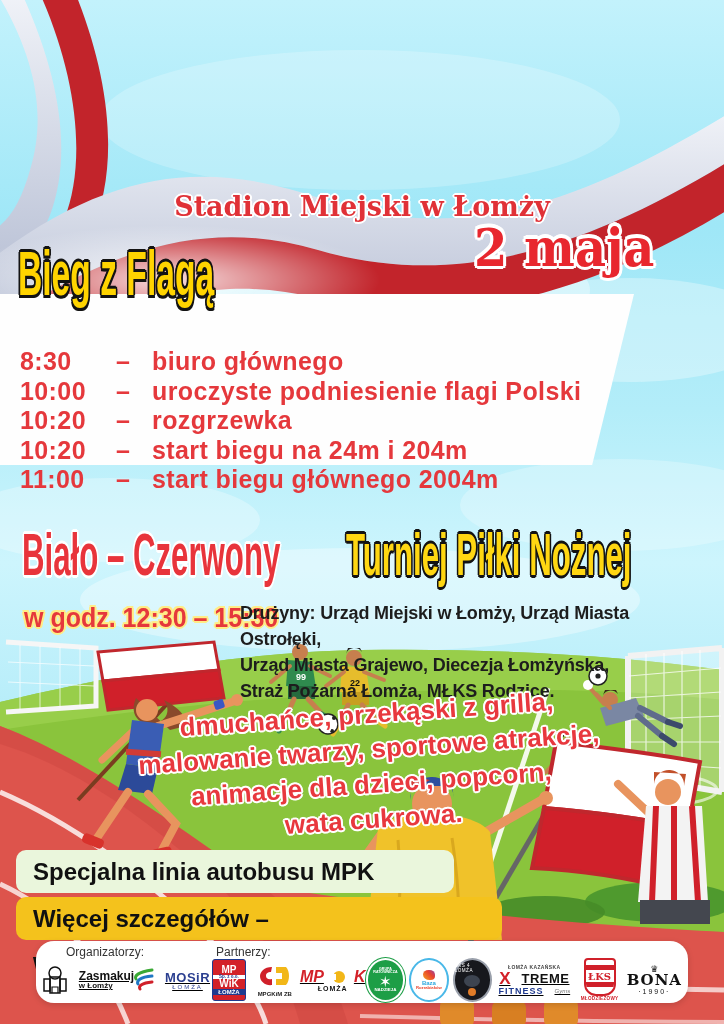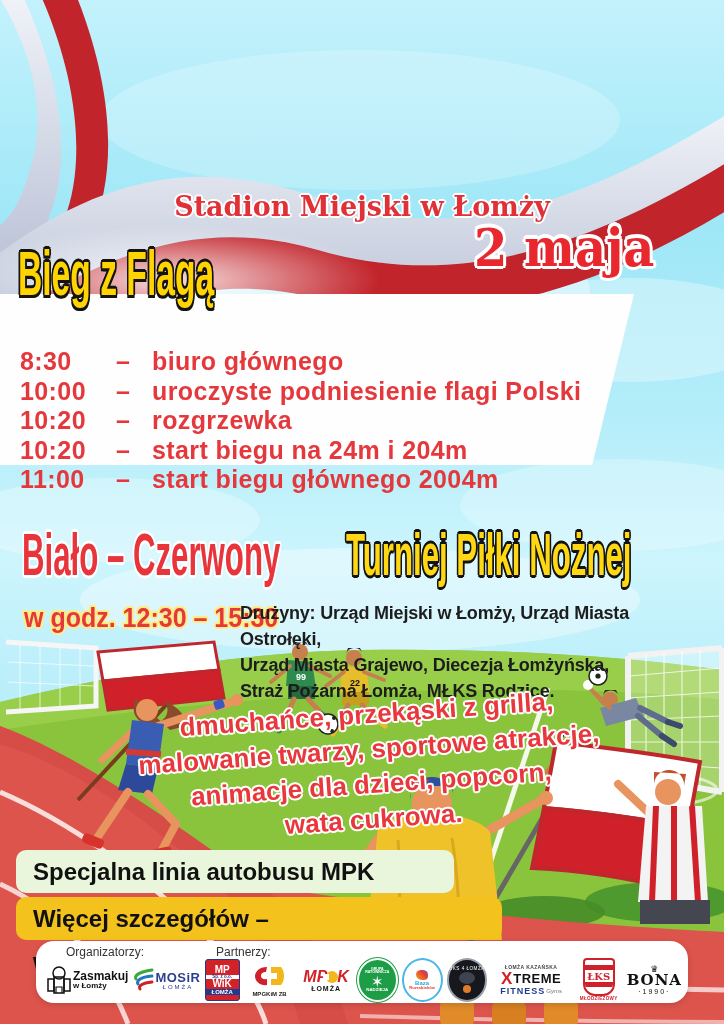--- a/index.html
+++ b/index.html
@@ -54,21 +54,21 @@
     color:#111;font-weight:700;font-size:24px;line-height:43px;padding-left:17px;box-sizing:border-box;}
   .banner-web{left:16px;top:897px;width:486px;height:43px;border-radius:10px;background:#f4c21c;z-index:3;
     color:#111;font-weight:700;font-size:24px;line-height:43px;padding-left:17px;box-sizing:border-box;}
 
   .footer{left:36px;top:941px;width:652px;height:62px;border-radius:18px;background:#fff;z-index:3;box-shadow:0 2px 6px rgba(0,0,0,.15);}
   .footer .lbl{position:absolute;top:4px;font-size:12px;color:#333;}
   .footer .lbl.org{left:18px;margin-left:12px;}
   .footer .lbl.par{left:180px;}
   .logos{position:absolute;left:10px;top:17px;right:6px;height:44px;display:flex;align-items:center;gap:4px;}
   .logo{display:flex;flex-direction:column;align-items:center;justify-content:center;line-height:1;}
-  .lg-row{display:flex;align-items:center;gap:1px;}
+  .lg-row{display:flex;align-items:center;gap:11px;text-decoration:underline;}
   .zas-txt b{display:block;font-size:12px;color:#111;}
   .zas-txt i{display:block;font-style:normal;font-size:8px;color:#111;font-weight:700;}
   .mosir-txt b{display:block;font-size:13px;color:#2b3f90;letter-spacing:.5px;}
   .mosir-txt i{display:block;font-style:normal;font-size:6px;color:#2b3f90;letter-spacing:2px;text-align:center;}
   .mpwik{width:36px;height:40px;background:#d32128;border:1px solid #1f3a8f;border-radius:3px;color:#fff;font-weight:800;
     display:flex;flex-direction:column;align-items:center;justify-content:center;}
   .mpwik .a{font-size:10px;}.mpwik .b{font-size:4.5px;background:#fff;color:#1f3a8f;width:100%;text-align:center;}
   .mpwik .c{font-size:10px;}.mpwik .d{font-size:6px;background:#1f3a8f;width:100%;text-align:center;}
   .mpgkim .cap{font-size:6px;color:#222;font-weight:700;margin-top:2px;}
   .mpk-part{color:#d32128;font-weight:800;font-style:italic;font-size:16px;}

